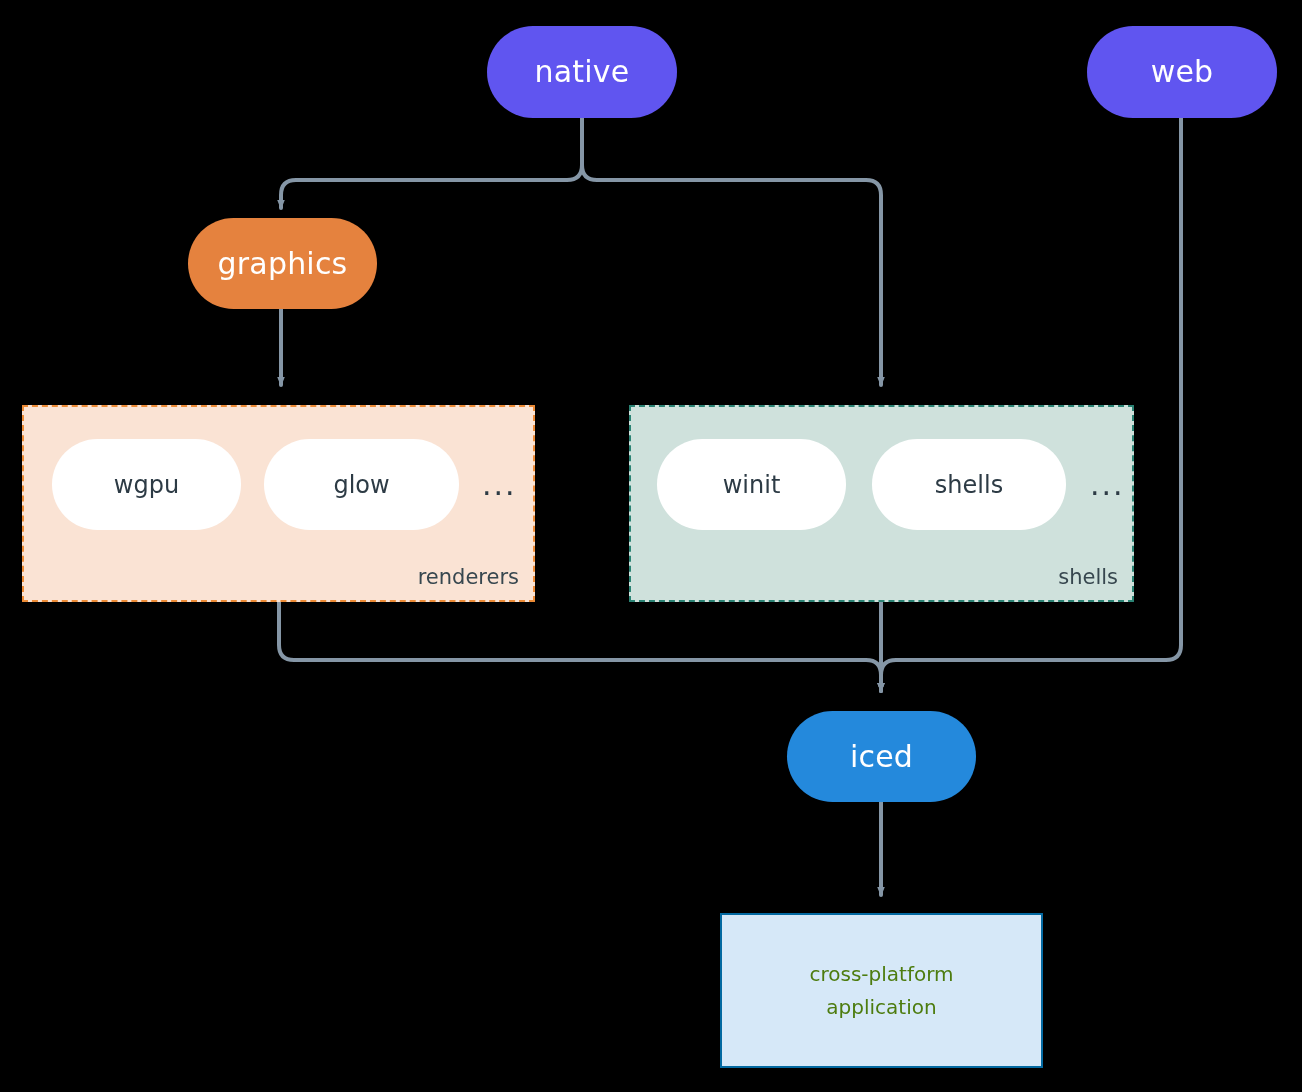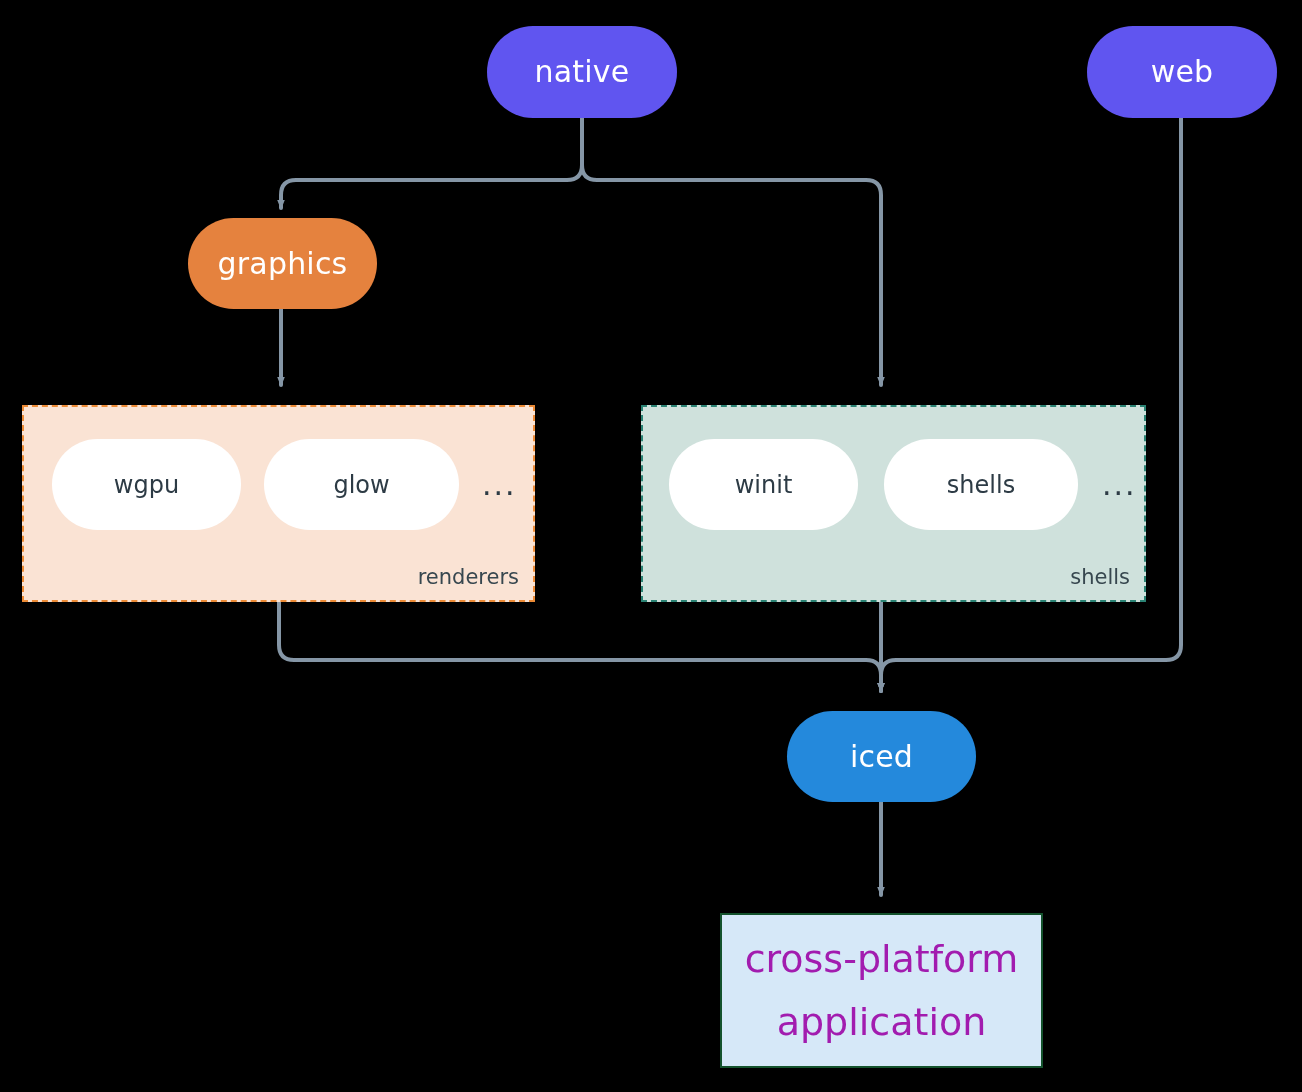--- a/index.html
+++ b/index.html
@@ -55,21 +55,20 @@
   }
   .group.renderers {
     left: 22px; top: 405px; width: 513px; height: 197px;
     background: #fae3d4;
     border-color: #ec8b36;
   }
   .group.shells {
     left: 629px; top: 405px; width: 505px; height: 197px;
     background: #cfe1dc;
     border-color: #2b8374;
-    margin-left: 12px;
   }
   .group-label {
     position: absolute;
     right: 14px;
     bottom: 12px;
     font-size: 21px;
     color: #37474f;
     line-height: 1;
   }
 
@@ -103,28 +102,28 @@
   .leaf.winit  { left: 26px;  top: 32px; width: 189px; height: 91px; }
   .leaf.glutin { left: 241px; top: 32px; width: 194px; height: 91px; }
   .ellipsis.s  { left: 459px; top: 63px; }
 
   
   .appbox {
     position: absolute;
     left: 720px; top: 913px;
     width: 323px; height: 155px;
     background: #d6e8f8;
-    border: 2px solid #14532d;
+    border: 2px solid #0369a1;
     box-sizing: border-box;
     display: flex;
     flex-direction: column;
     align-items: center;
     justify-content: center;
-    color: #a21caf;
-    font-size: 38px;
+    color: #4d7c0f;
+    font-size: 20px;
     line-height: 1.65;
     text-align: center;
   }
 </style>
 </head>
 <body>
 
 <div id="canvas">
 
   <svg class="edges" viewBox="0 0 1302 1092" width="1302" height="1092">

